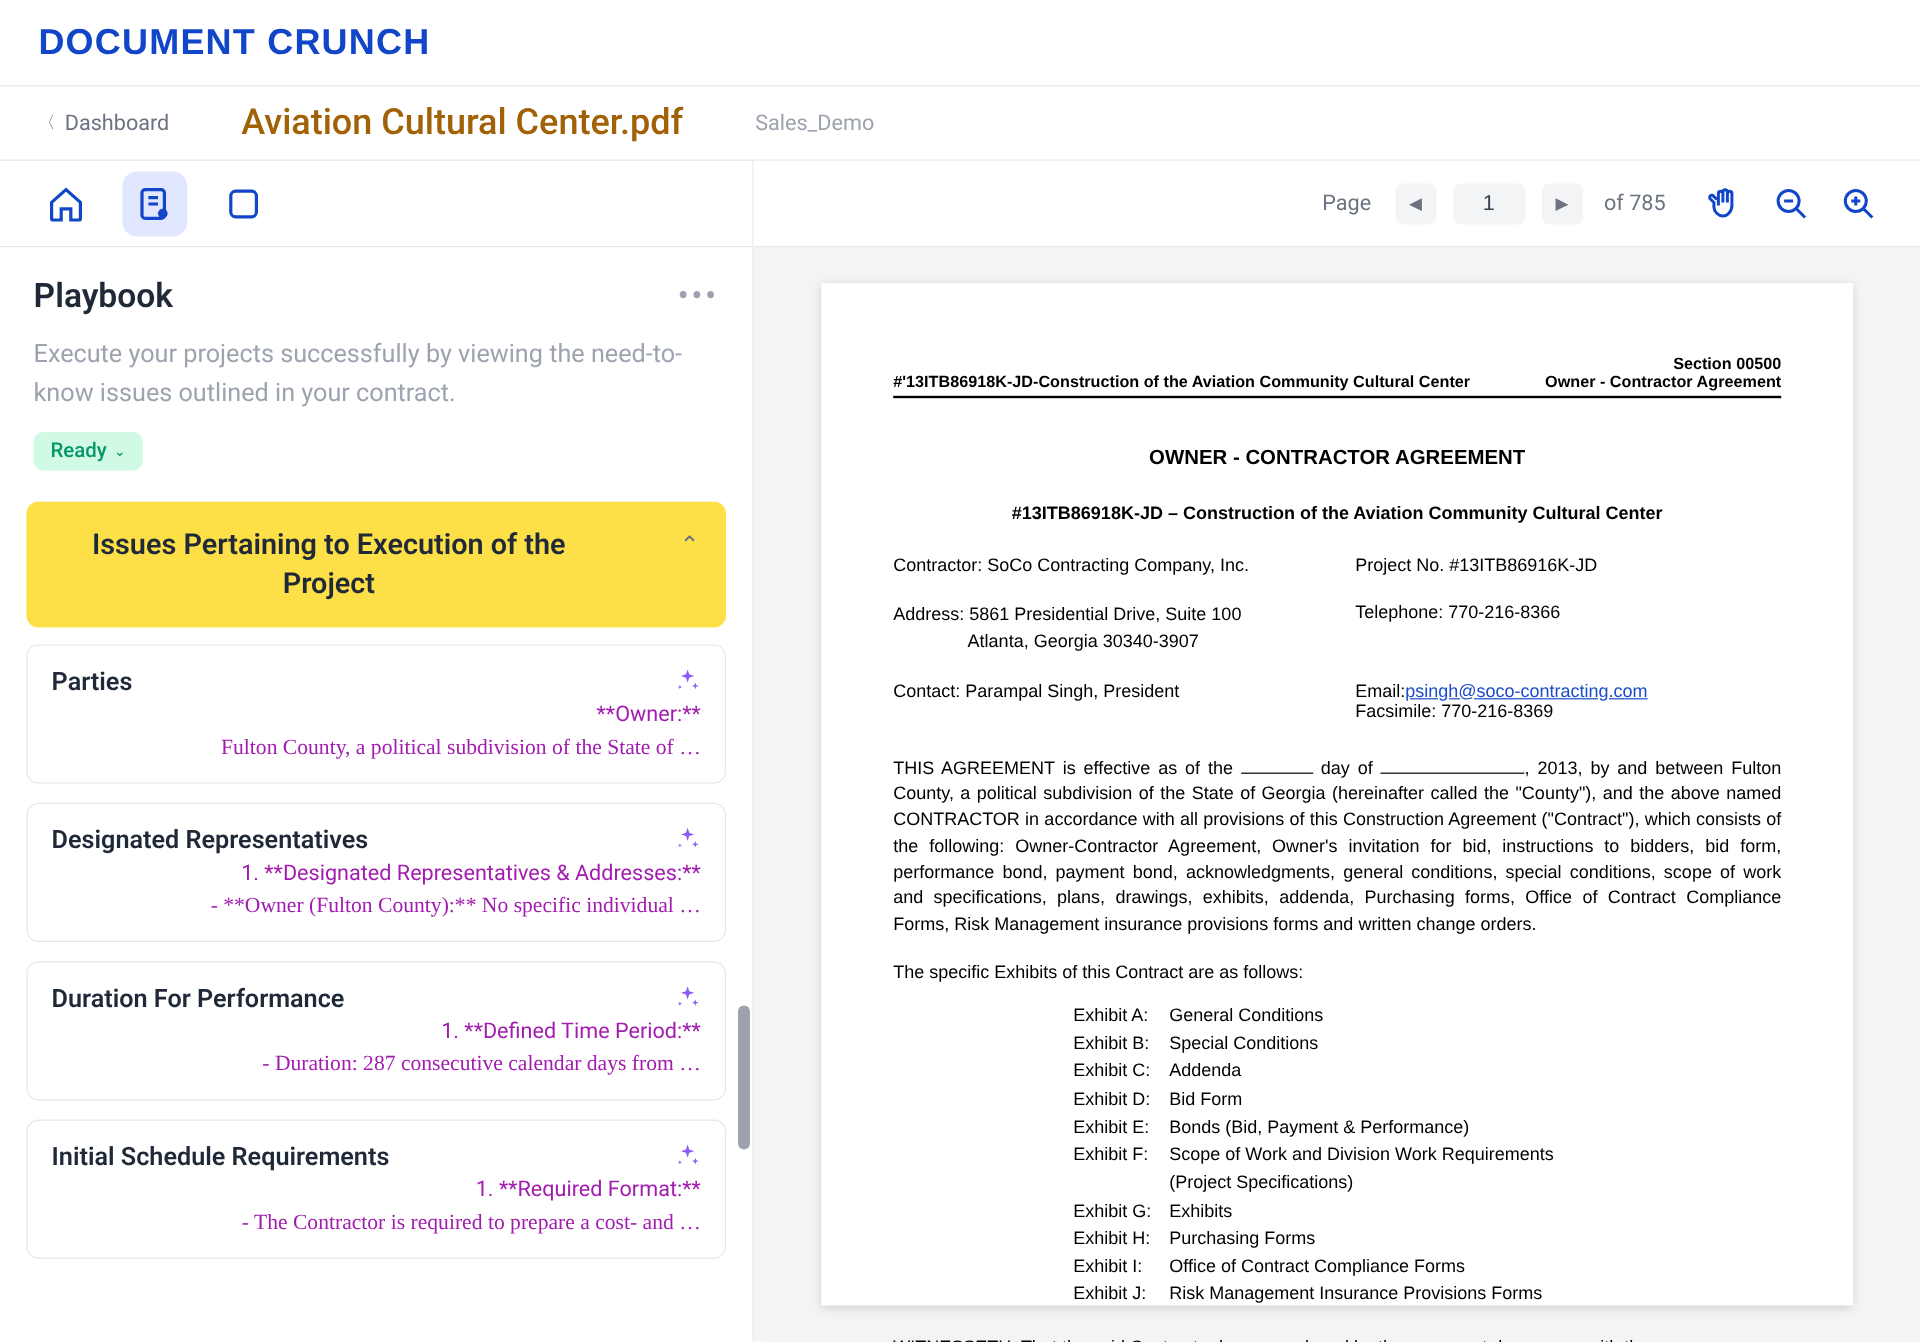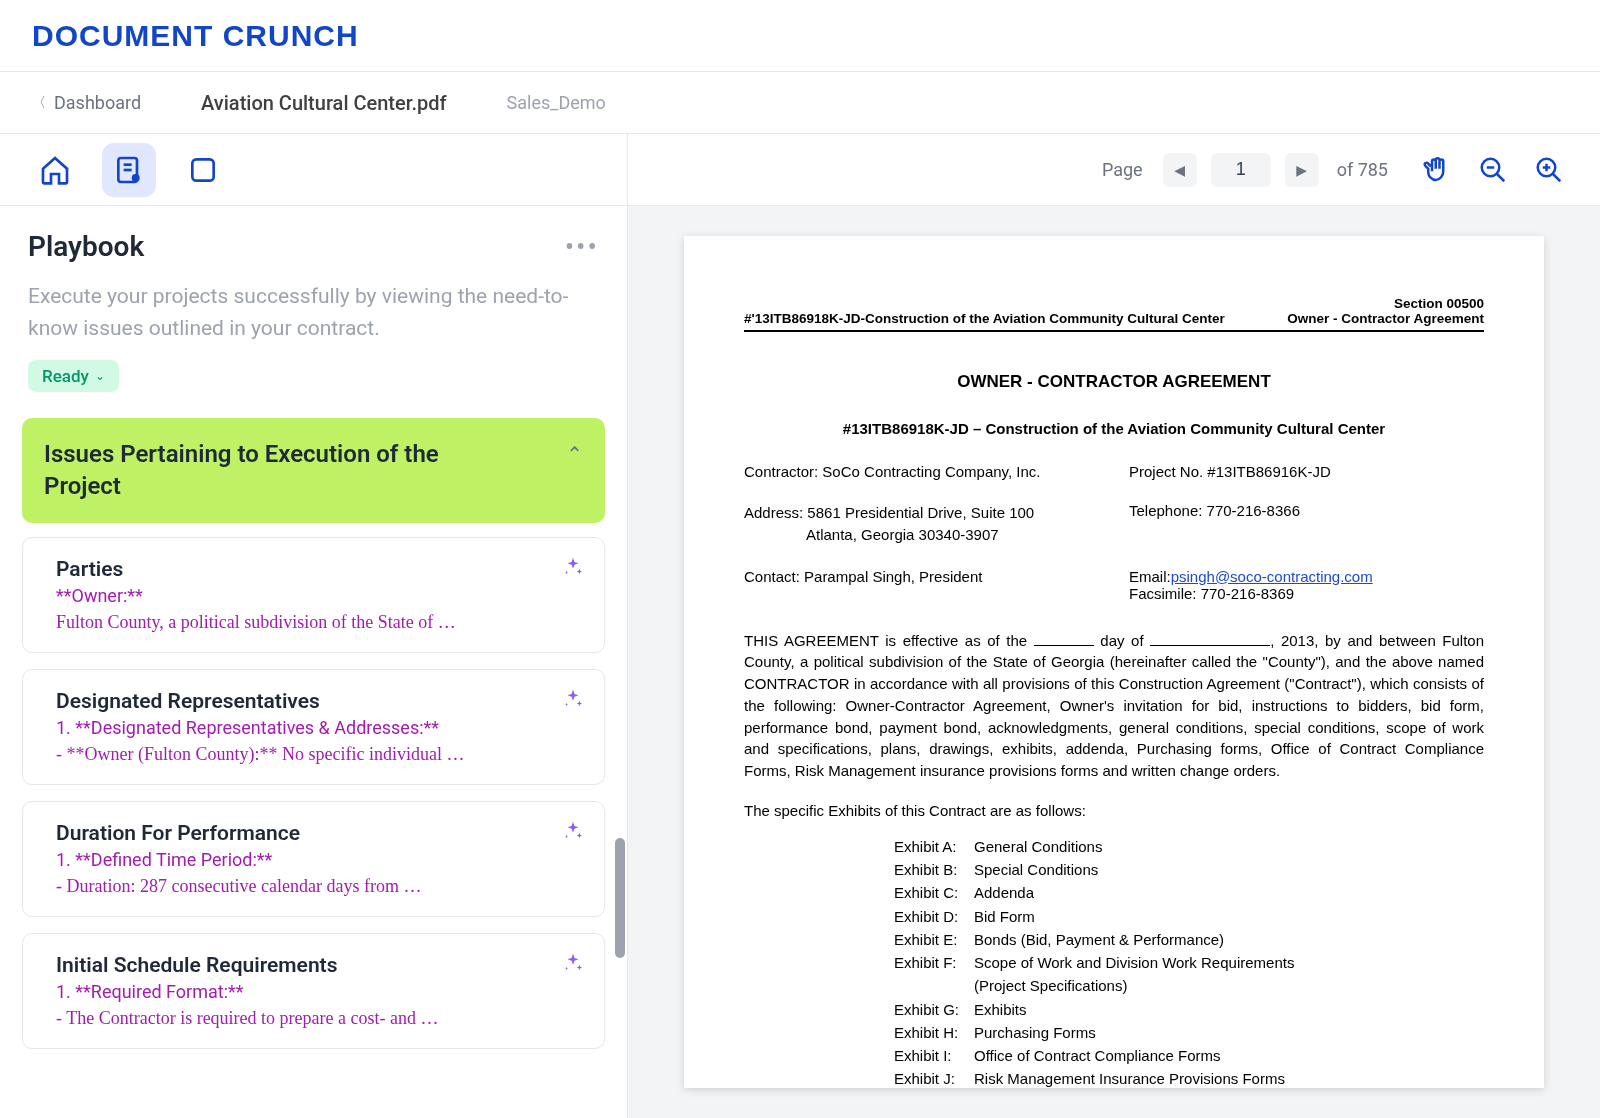--- a/index.html
+++ b/index.html
@@ -4,21 +4,21 @@
 <style>
 * { box-sizing: border-box; margin: 0; padding: 0; }
 body { font-family: -apple-system, BlinkMacSystemFont, "Segoe UI", Roboto, Helvetica, Arial, sans-serif; background: #fff; color: #333; width: 1600px; height: 1118px; overflow: hidden; }
 
 .topbar { height: 72px; border-bottom: 1px solid #e5e7eb; display: flex; align-items: center; padding: 0 32px; }
 .logo { font-family: "Arial Black", sans-serif; font-size: 30px; font-weight: 900; color: #1246c9; letter-spacing: 1px; }
 
 .subbar { height: 62px; border-bottom: 1px solid #e5e7eb; display: flex; align-items: center; padding: 0 32px; gap: 60px; }
 .back-link { display: flex; align-items: center; gap: 8px; color: #6b7280; font-size: 18px; cursor: pointer; }
 .back-link .chev { font-size: 14px; }
-.doc-title { font-size: 20px; color: #404040; font-weight: 500; }
+.doc-title { font-size: 30px; color: #a16207; font-weight: 500; }
 .project-name { font-size: 18px; color: #9ca3af; }
 
 .main-split { display: flex; height: calc(1118px - 72px - 62px); }
 .left-panel { width: 628px; border-right: 1px solid #e5e7eb; display: flex; flex-direction: column; overflow: hidden; }
 .right-panel { flex: 1; display: flex; flex-direction: column; background: #f3f4f6; }
 
 .left-toolbar { height: 72px; display: flex; align-items: center; padding: 0 28px; gap: 20px; border-bottom: 1px solid #e5e7eb; }
 .tool-btn { width: 54px; height: 54px; border-radius: 12px; display: flex; align-items: center; justify-content: center; cursor: pointer; }
 .tool-btn.active { background: #e0e7ff; }
 .tool-btn svg { width: 32px; height: 32px; }
@@ -27,25 +27,25 @@
 .pb-row { display: flex; align-items: center; justify-content: space-between; }
 .pb-title { font-size: 28px; font-weight: 600; color: #1f2937; }
 .dots { color: #9ca3af; font-size: 28px; letter-spacing: 2px; cursor: pointer; line-height: 1; }
 .pb-desc { margin-top: 18px; font-size: 21px; color: #9ca3af; line-height: 1.5; max-width: 560px; }
 .ready-badge { display: inline-flex; align-items: center; gap: 6px; margin-top: 16px; background: #d1fae5; color: #059669; font-size: 17px; font-weight: 500; padding: 6px 14px; border-radius: 8px; }
 .ready-badge .chev { font-size: 12px; }
 
 .issues-scroll { flex: 1; overflow-y: auto; padding: 0 22px 20px 22px; margin-top: 18px; position: relative; }
 .scrollbar-fake { position: absolute; right: 2px; top: 420px; width: 10px; height: 120px; background: #9ca3af; border-radius: 5px; }
 
-.section-header { background: #bef264; border-radius: 10px; padding: 20px 22px; display: flex; align-items: flex-start; justify-content: space-between; cursor: pointer; margin-bottom: 14px; }
+.section-header { background: #fde047; border-radius: 10px; padding: 20px 22px; display: flex; align-items: flex-start; justify-content: space-between; cursor: pointer; margin-bottom: 14px; text-align: center; }
 .section-title { font-size: 24px; font-weight: 600; color: #1f2937; line-height: 1.35; max-width: 460px; }
 .section-chev { color: #6b7280; font-size: 20px; margin-top: 4px; }
 
-.issue-card { background: #fff; border: 1px solid #e5e7eb; border-radius: 10px; padding: 18px 20px 16px 33px; margin-bottom: 16px; cursor: pointer; }
+.issue-card { background: #fff; border: 1px solid #e5e7eb; border-radius: 10px; padding: 18px 20px 16px 20px; margin-bottom: 16px; cursor: pointer; text-align: right; }
 .issue-card .ic-row { display: flex; align-items: center; justify-content: space-between; }
 .issue-title { font-size: 21px; font-weight: 600; color: #1f2937; }
 .sparkle { color: #8b5cf6; }
 .sparkle svg { width: 22px; height: 22px; }
 .issue-body { margin-top: 0; font-size: 18px; color: #a21caf; line-height: 1.5; white-space: nowrap; overflow: hidden; text-overflow: ellipsis; }
 .issue-body .line2 { display: block; white-space: nowrap; overflow: hidden; text-overflow: ellipsis; font-family: Liberation Serif, serif; }
 
 .right-toolbar { height: 72px; background: #fff; border-bottom: 1px solid #e5e7eb; display: flex; align-items: center; justify-content: flex-end; padding: 0 30px; gap: 14px; }
 .page-label { font-size: 18px; color: #6b7280; margin-right: 6px; }
 .nav-btn { width: 34px; height: 34px; background: #f3f4f6; border-radius: 6px; display: flex; align-items: center; justify-content: center; color: #6b7280; cursor: pointer; font-size: 14px; }

